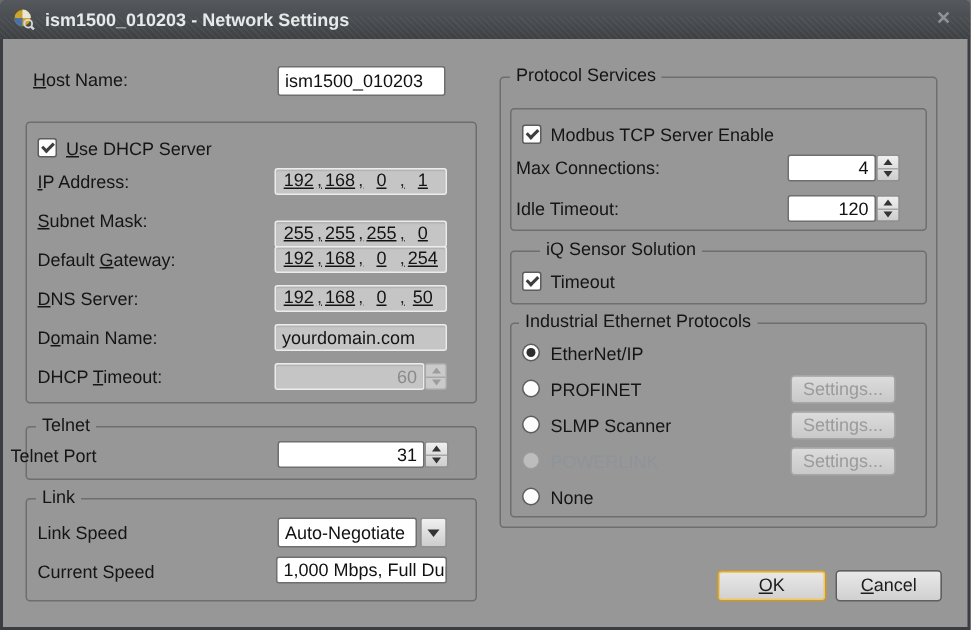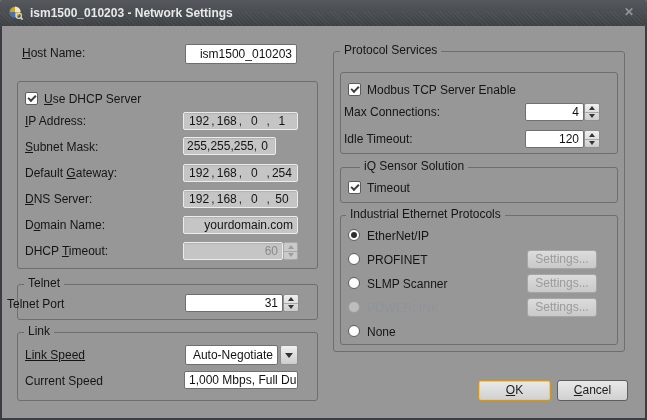--- a/index.html
+++ b/index.html
@@ -17,24 +17,24 @@
   
   .frame{position:absolute;border:1px solid #6e6e6e;border-radius:3px;box-sizing:border-box;}
   .gcap{position:absolute;background:#979797;padding:0 4px;line-height:13px;white-space:nowrap;z-index:1;}
   .label{position:absolute;line-height:13px;white-space:nowrap;}
   u{text-decoration:underline;}
   
   .field{position:absolute;box-sizing:border-box;overflow:hidden;white-space:nowrap;}
   .white{background:#fff;border:1px solid #6f6f6f;border-radius:2px;color:#111;}
   .gray{background:#c5c5c5;border:1px solid #ececec;border-radius:2px;color:#141414;
         box-shadow:inset 0 1px 1px rgba(0,0,0,.10);}
-  .txt-left{padding:2px 4px;line-height:13px;text-align:right;}
+  .txt-left{padding:2px 4px;line-height:13px;}
   .txt-right{padding:2px 4px;line-height:13px;text-align:right;}
   .dim{color:#8a8a8a;}
-  .ip{display:flex;align-items:center;padding:0 3px;}
+  .ip{display:flex;padding:0 3px;text-decoration:underline;}
   .octet{flex:1;text-align:center;}
   .octet-sep{flex:0 0 auto;color:#2a2a2a;}
   
   .spin{position:absolute;box-sizing:border-box;border:1px solid #8f8f8f;border-radius:2px;
         background:linear-gradient(#f0f0f0,#cdcdcd);display:flex;flex-direction:column;overflow:hidden;}
   .spin-half{flex:1;display:flex;align-items:center;justify-content:center;}
   .spin-half.up{border-bottom:1px solid #a8a8a8;}
   .tri-up{width:0;height:0;border-left:3px solid transparent;border-right:3px solid transparent;
           border-bottom:4px solid #333;}
   .tri-dn{width:0;height:0;border-left:3px solid transparent;border-right:3px solid transparent;
@@ -95,21 +95,21 @@
       <span class="octet">192</span>
       <span class="octet-sep">,</span>
       <span class="octet">168</span>
       <span class="octet-sep">,</span>
       <span class="octet">0</span>
       <span class="octet-sep">,</span>
       <span class="octet">1</span>
     </div>
 
   <span class="label" style="left:25px;top:141px;"><u>S</u>ubnet Mask:</span>
-  <div class="field gray ip" style="left:183px;top:137px;width:93px;height:18px;">
+  <div class="field gray ip" style="left:183px;top:147px;width:115px;height:18px;">
       <span class="octet">255</span>
       <span class="octet-sep">,</span>
       <span class="octet">255</span>
       <span class="octet-sep">,</span>
       <span class="octet">255</span>
       <span class="octet-sep">,</span>
       <span class="octet">0</span>
     </div>
 
   <span class="label" style="left:25px;top:167px;">Default <u>G</u>ateway:</span>
@@ -156,21 +156,21 @@
     <div class="spin-half up">
         <div class="tri-up"></div>
       </div>
     <div class="spin-half">
         <div class="tri-dn"></div>
       </div>
   </div>
 
   <div class="frame" style="left:17px;top:332px;width:301px;height:69px;"></div>
   <span class="gcap" style="left:24px;top:325px;">Link</span>
-  <span class="label" style="left:25px;top:349px;text-decoration:underline;">Link Speed</span>
+  <span class="label" style="left:25px;top:349px;">Link Speed</span>
   <div class="field white txt-left" style="left:185px;top:345px;width:93px;height:20px;line-height:15px;">Auto-Negotiate</div>
   <div class="combo-btn" style="left:280px;top:345px;width:18px;height:20px;">
     <div class="tri-combo"></div>
   </div>
   <span class="label" style="left:25px;top:375px;">Current Speed</span>
   <div class="field white txt-left" style="left:184px;top:371px;width:114px;height:18px;">1,000 Mbps, Full Dup</div>
 
   <div class="frame" style="left:333px;top:51px;width:292px;height:301px;"></div>
   <span class="gcap" style="left:340px;top:44px;">Protocol Services</span>
 

